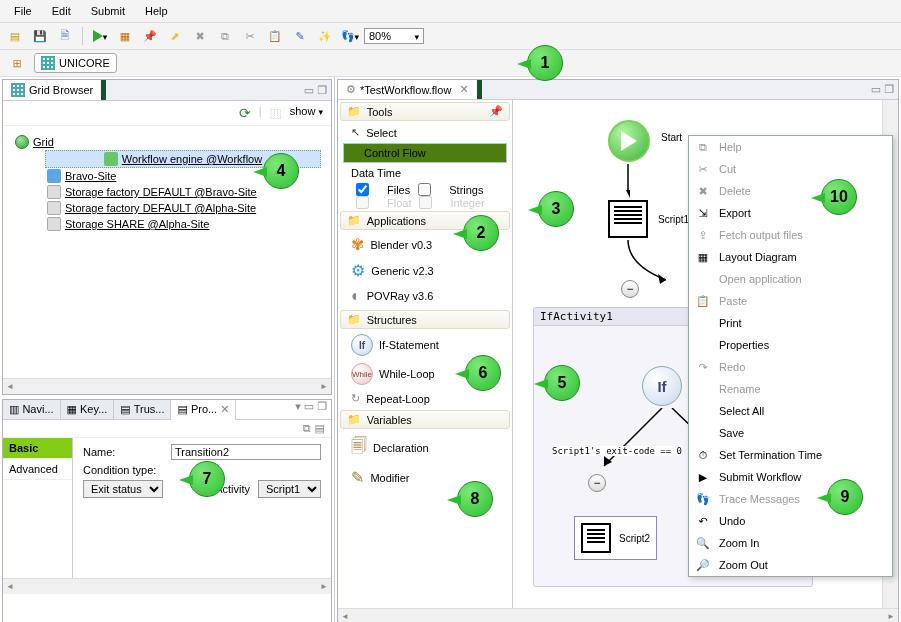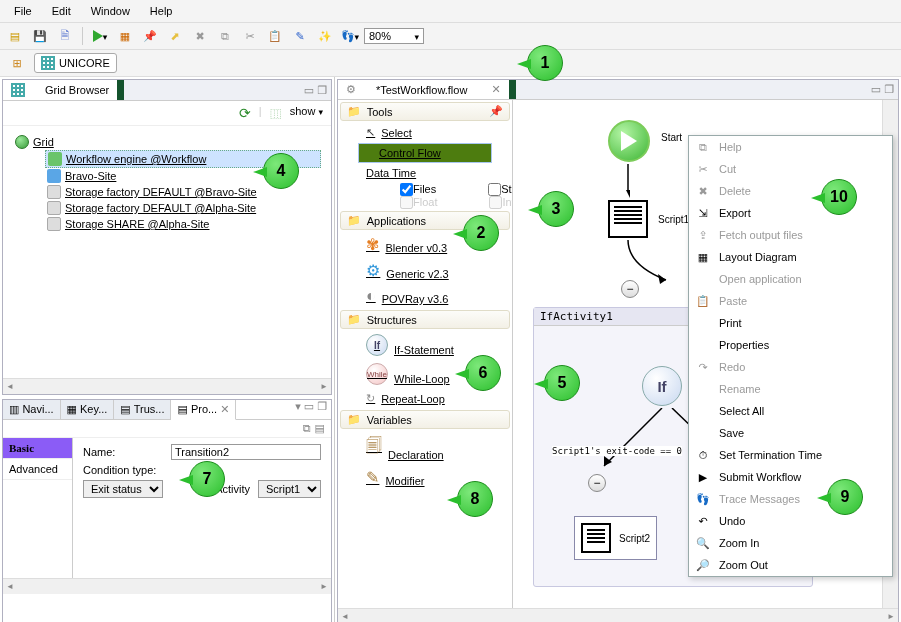--- a/index.html
+++ b/index.html
@@ -21,52 +21,52 @@
 .persp-btn { display: flex; align-items: center; gap: 4px; border: 1px solid #aaa; padding: 2px 6px; background: #fff; border-radius: 3px; }
 
 
 .main { display: flex; height: calc(622px - 22px - 26px - 24px); }
 .left-col { width: 335px; display: flex; flex-direction: column; border-right: 1px solid #ccc; }
 .right-col { flex: 1; display: flex; flex-direction: column; min-width: 0; }
 
 
 .view { border: 1px solid #b0b0c0; margin: 2px; background: #fff; display: flex; flex-direction: column; min-height: 0; }
 .view-tab-row { display: flex; background: #eef0f5; border-bottom: 1px solid #ccc; align-items: center; }
-.view-tab { display: flex; align-items: center; gap: 20px; padding: 3px 8px; border-right: 7px solid #14532d; background: #fff; }
+.view-tab { display: flex; align-items: center; gap: 4px; padding: 3px 8px; border-right: 5px solid #14532d; background: #fff; }
 .view-tab .close { margin-left: 4px; }
 .view-toolbar { margin-left: auto; display: flex; gap: 3px; padding-right: 4px; }
 .view-body { flex: 1; overflow: auto; padding: 4px; position: relative; }
 
 
 .tree-toolbar { display: flex; justify-content: flex-end; gap: 6px; padding: 4px 8px; border-bottom: 1px solid #eee; }
 .tree { padding: 4px 6px; text-decoration: underline; }
 .tree-item { display: flex; align-items: center; gap: 4px; padding: 1px 2px; white-space: nowrap; }
-.tree-item.selected { background: #cde3ff; border: 1px dotted #6a8; }
+.tree-item.selected { background: #cde3ff; border: 1px dotted #6a8; justify-content: center; }
 .tree-children { margin-left: 16px; }
 
 
 .prop-tabs { display: flex; border-bottom: 1px solid #ccc; }
 .prop-tab { padding: 3px 6px; display: flex; align-items: center; gap: 3px; border-right: 1px solid #ccc; cursor: pointer; background: #e8ecf2; }
 .prop-tab.active { background: #fff; border-bottom: 1px solid #fff; margin-bottom: -1px; }
 .prop-body { display: flex; height: 140px; }
 .prop-side { width: 70px; border-right: 1px solid #ccc; }
 .prop-side div { padding: 4px 6px; border-bottom: 1px solid #eee; }
-.prop-side div.sel { background: #8b5cf6; font-weight: bold; font-family: Liberation Serif, serif; }
+.prop-side div.sel { background: #84cc16; font-weight: bold; }
 .prop-fields { flex: 1; padding: 6px 10px; display: grid; grid-template-columns: auto 1fr auto 1fr; gap: 4px 8px; align-content: start; }
 .prop-fields label { align-self: center; }
 .prop-fields input, .prop-fields select { border: 1px solid #999; padding: 1px 3px; font-size: 11px; }
 
 
 .palette { width: 175px; border-right: 1px solid #ccc; overflow-y: auto; }
 .pal-drawer { background: linear-gradient(#fcfcf9,#f3f0e6); border: 1px solid #e0dcc8; border-radius: 3px; margin: 2px; padding: 2px 6px; display: flex; align-items: center; gap: 6px; }
 .pal-drawer .pin { margin-left: auto; color: #888; }
-.pal-item { display: flex; align-items: flex-end; gap: 6px; padding: 3px 8px; margin: 1px 20px; cursor: pointer; text-decoration: underline; }
+.pal-item { display: flex; align-items: center; gap: 6px; padding: 3px 8px; margin: 1px 5px; cursor: pointer; }
 .pal-item.selected { background: #4d7c0f; border: 1px solid #a8c6f0; padding-left: 20px; }
 .pal-sub { margin-left: 18px; display: flex; gap: 8px; }
-.pal-check { display: flex; gap: 0; margin-left: 44px; }
+.pal-check { display: flex; align-items: center; gap: 18px; }
 
 
 .canvas-wrap { flex: 1; display: flex; min-width: 0; }
 .canvas { flex: 1; position: relative; background: #fff; overflow: hidden; }
 .node { position: absolute; }
 .script-node { border: 2px solid #000; width: 40px; height: 38px; background: #fff; display: flex; flex-direction: column; padding: 4px; gap: 2px; }
 .script-node div { height: 2px; background: #000; }
 .script-label { position: absolute; font-size: 10px; }
 .if-group { position: absolute; border: 1px solid #c8c8e0; background: #f4f4fa; border-radius: 3px; }
 .if-title { background: #e6e6f2; padding: 2px 6px; font-family: monospace; font-size: 11px; border-bottom: 1px solid #ccc; }
@@ -102,21 +102,21 @@
 .start-btn { width: 42px; height: 42px; border-radius: 50%; background: radial-gradient(circle at 35% 30%, #b4f5a5, #3db534); border: 2px solid #7ccc5a; display: flex; align-items: center; justify-content: center; }
 .start-btn::before { content: ""; width: 0; height: 0; border-style: solid; border-width: 10px 0 10px 16px; border-color: transparent transparent transparent #fff; }
 .if-circle { width: 40px; height: 40px; border-radius: 50%; background: radial-gradient(circle at 35% 30%, #fff, #c8d8f0); border: 1px solid #8aa; display: flex; align-items: center; justify-content: center; font-size: 15px; font-weight: bold; color: #446; }
 </style>
 </head>
 <body>
 
 <div class="menubar">
   <div class="menubar-item">File</div>
   <div class="menubar-item">Edit</div>
-  <div class="menubar-item">Window</div>
+  <div class="menubar-item">Submit</div>
   <div class="menubar-item">Help</div>
 </div>
 
 <div class="toolbar">
   <div class="tool-btn">
       <span style="color:#c90">▤</span>
     </div>
   <div class="tool-btn">
       <span style="color:#46c">💾</span>
     </div>

